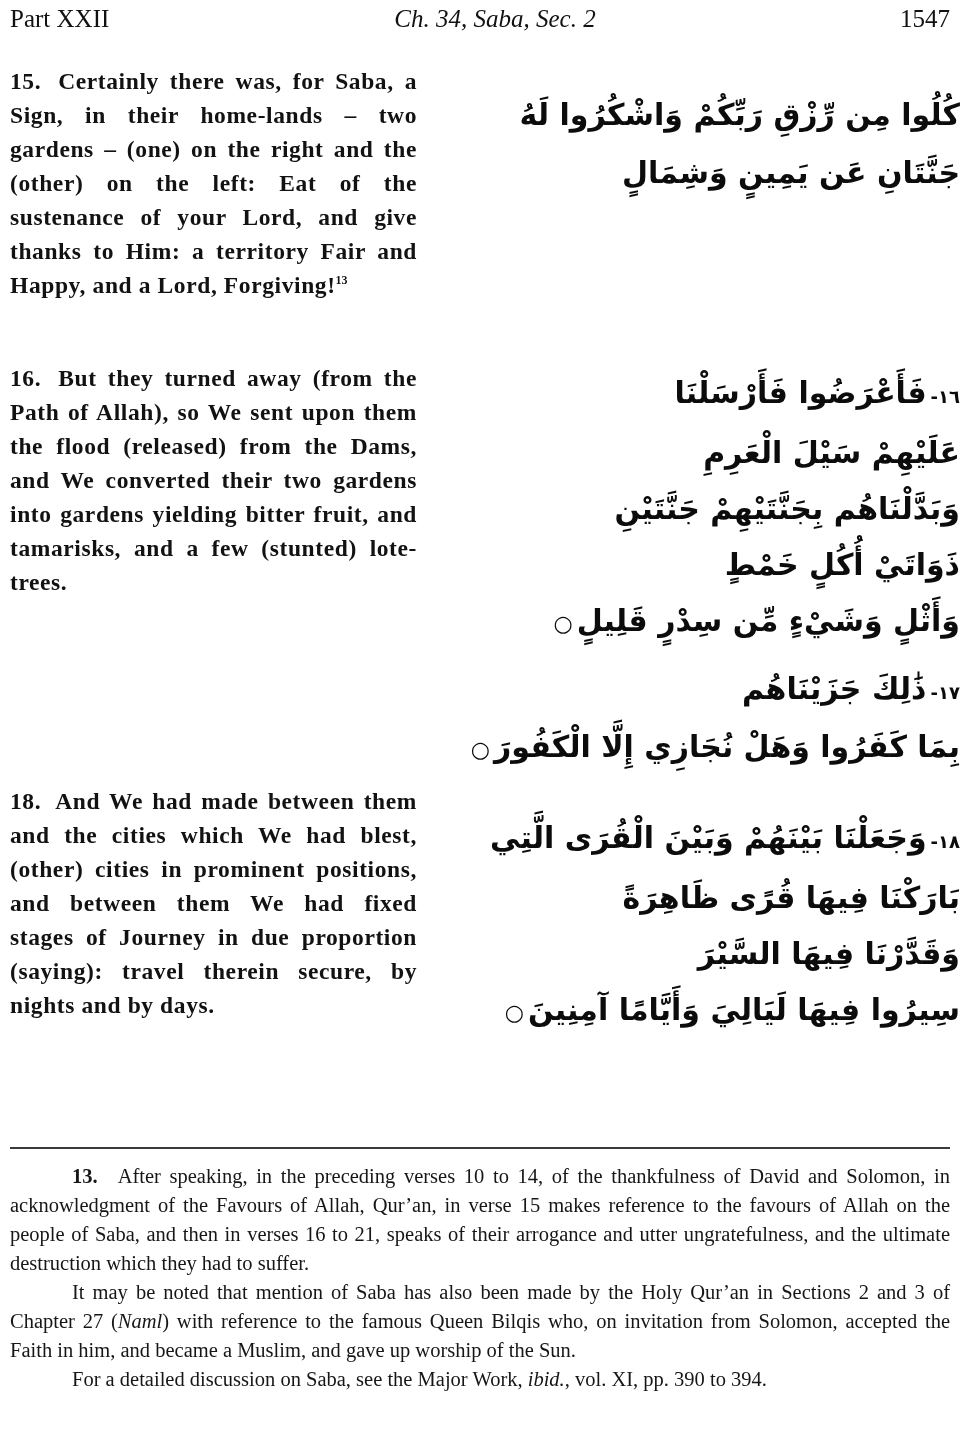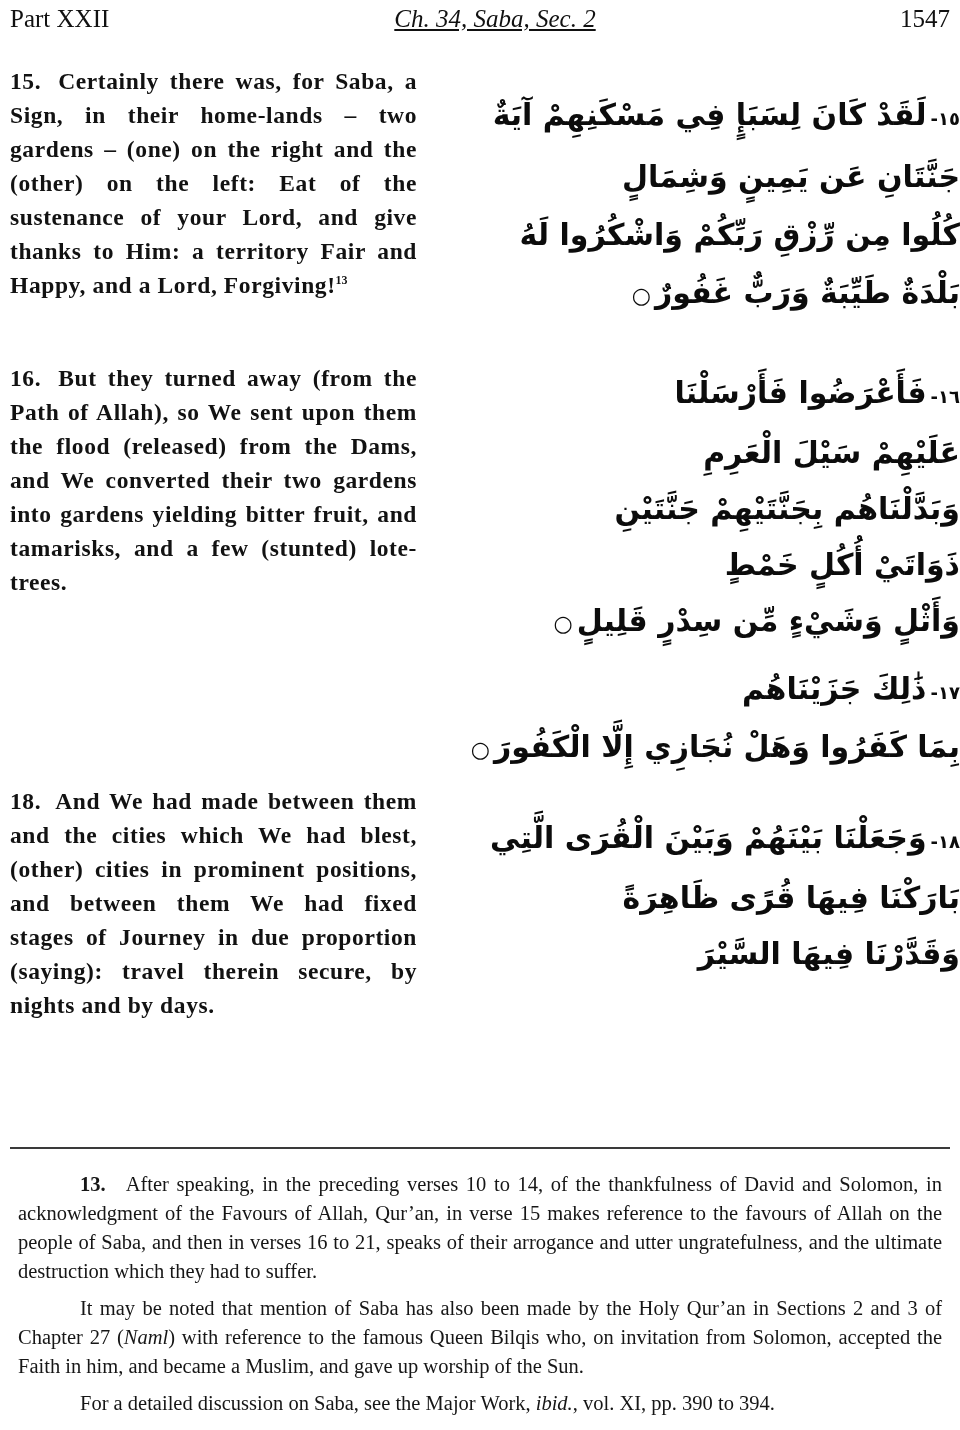--- a/index.html
+++ b/index.html
@@ -30,21 +30,20 @@
       top: 0;
     }
     .page-header .chapter {
       position: absolute;
       left: 0;
       right: 0;
       text-align: center;
       font-style: italic;
       top: 0;
       padding-left: 30px;
-      text-decoration: underline;
     }
     .page-header .page-no {
       position: absolute;
       right: 0;
       top: 0;
     }
 
     .verse-block {
       position: absolute;
       left: 10px;
@@ -113,21 +112,21 @@
       position: absolute;
       left: 10px;
       right: 10px;
       top: 1162px;
       font-family: "Liberation Serif", "DejaVu Serif", serif;
       font-size: 20.5px;
       line-height: 29px;
       color: #161616;
     }
     .footnotes p {
-      margin: 8px;
+      margin: 0;
       text-align: justify;
       text-indent: 62px;
     }
     .footnotes .fn-num {
       font-weight: bold;
       margin-right: 20px;
     }
     .footnotes .it {
       font-style: italic;
     }
@@ -140,24 +139,22 @@
   <span class="chapter">Ch. 34, Saba, Sec. 2</span>
   <span class="page-no">1547</span>
 </div>
 
 <div class="verse-block" style="top:64px; height:280px;">
   <div class="english">
     <span class="vnum">15.</span>
     <span>Certainly there was, for Saba, a Sign, in their home-lands – two gardens – (one) on the right and the (other) on the left: Eat of the sustenance of your Lord, and give thanks to Him: a territory Fair and Happy, and a Lord, Forgiving!</span><sup>13</sup>
   </div>
   <div class="arabic" style="top:22px; line-height:58px;">
-    <span class="aline"><span class="anum">١٥-</span><span>لَقَدْ كَانَ لِسَبَإٍ فِي مَسْكَنِهِمْ آيَةٌ</span></span>
+    <span class="aline"><span>كُلُوا مِن رِّزْقِ رَبِّكُمْ وَاشْكُرُوا لَهُ</span></span>
     <span class="aline"><span>جَنَّتَانِ عَن يَمِينٍ وَشِمَالٍ</span></span>
-    <span class="aline"><span>كُلُوا مِن رِّزْقِ رَبِّكُمْ وَاشْكُرُوا لَهُ</span></span>
-    <span class="aline"><span>بَلْدَةٌ طَيِّبَةٌ وَرَبٌّ غَفُورٌ</span><span class="end-mark">○</span></span>
   </div>
 </div>
 
 <div class="verse-block" style="top:361px; height:280px;">
   <div class="english">
     <span class="vnum">16.</span>
     <span>But they turned away (from the Path of Allah), so We sent upon them the flood (released) from the Dams, and We converted their two gardens into gardens yielding bitter fruit, and tamarisks, and a few (stunted) lote-trees.</span>
   </div>
   <div class="arabic" style="top:4px; line-height:56px;">
     <span class="aline"><span class="anum">١٦-</span><span>فَأَعْرَضُوا فَأَرْسَلْنَا</span></span>
@@ -177,20 +174,21 @@
 
 <div class="verse-block" style="top:784px; height:310px;">
   <div class="english">
     <span class="vnum">18.</span>
     <span>And We had made between them and the cities which We had blest, (other) cities in prominent positions, and between them We had fixed stages of Journey in due proportion (saying): travel therein secure, by nights and by days.</span>
   </div>
   <div class="arabic" style="top:26px; line-height:56px;">
     <span class="aline"><span class="anum">١٨-</span><span>وَجَعَلْنَا بَيْنَهُمْ وَبَيْنَ الْقُرَى الَّتِي</span></span>
     <span class="aline"><span>بَارَكْنَا فِيهَا قُرًى ظَاهِرَةً</span></span>
     <span class="aline"><span>وَقَدَّرْنَا فِيهَا السَّيْرَ</span></span>
+    <span class="aline"><span>سِيرُوا فِيهَا لَيَالِيَ وَأَيَّامًا آمِنِينَ</span><span class="end-mark">○</span></span>
   </div>
 </div>
 
 <div class="rule"></div>
 
 <div class="footnotes">
   <p>
     <span class="fn-num">13.</span><span>After speaking, in the preceding verses 10 to 14, of the thankfulness of David and Solomon, in acknowledgment of the Favours of Allah, Qur’an, in verse 15 makes reference to the favours of Allah on the people of Saba, and then in verses 16 to 21, speaks of their arrogance and utter ungratefulness, and the ultimate destruction which they had to suffer.</span>
   </p>
   <p>

